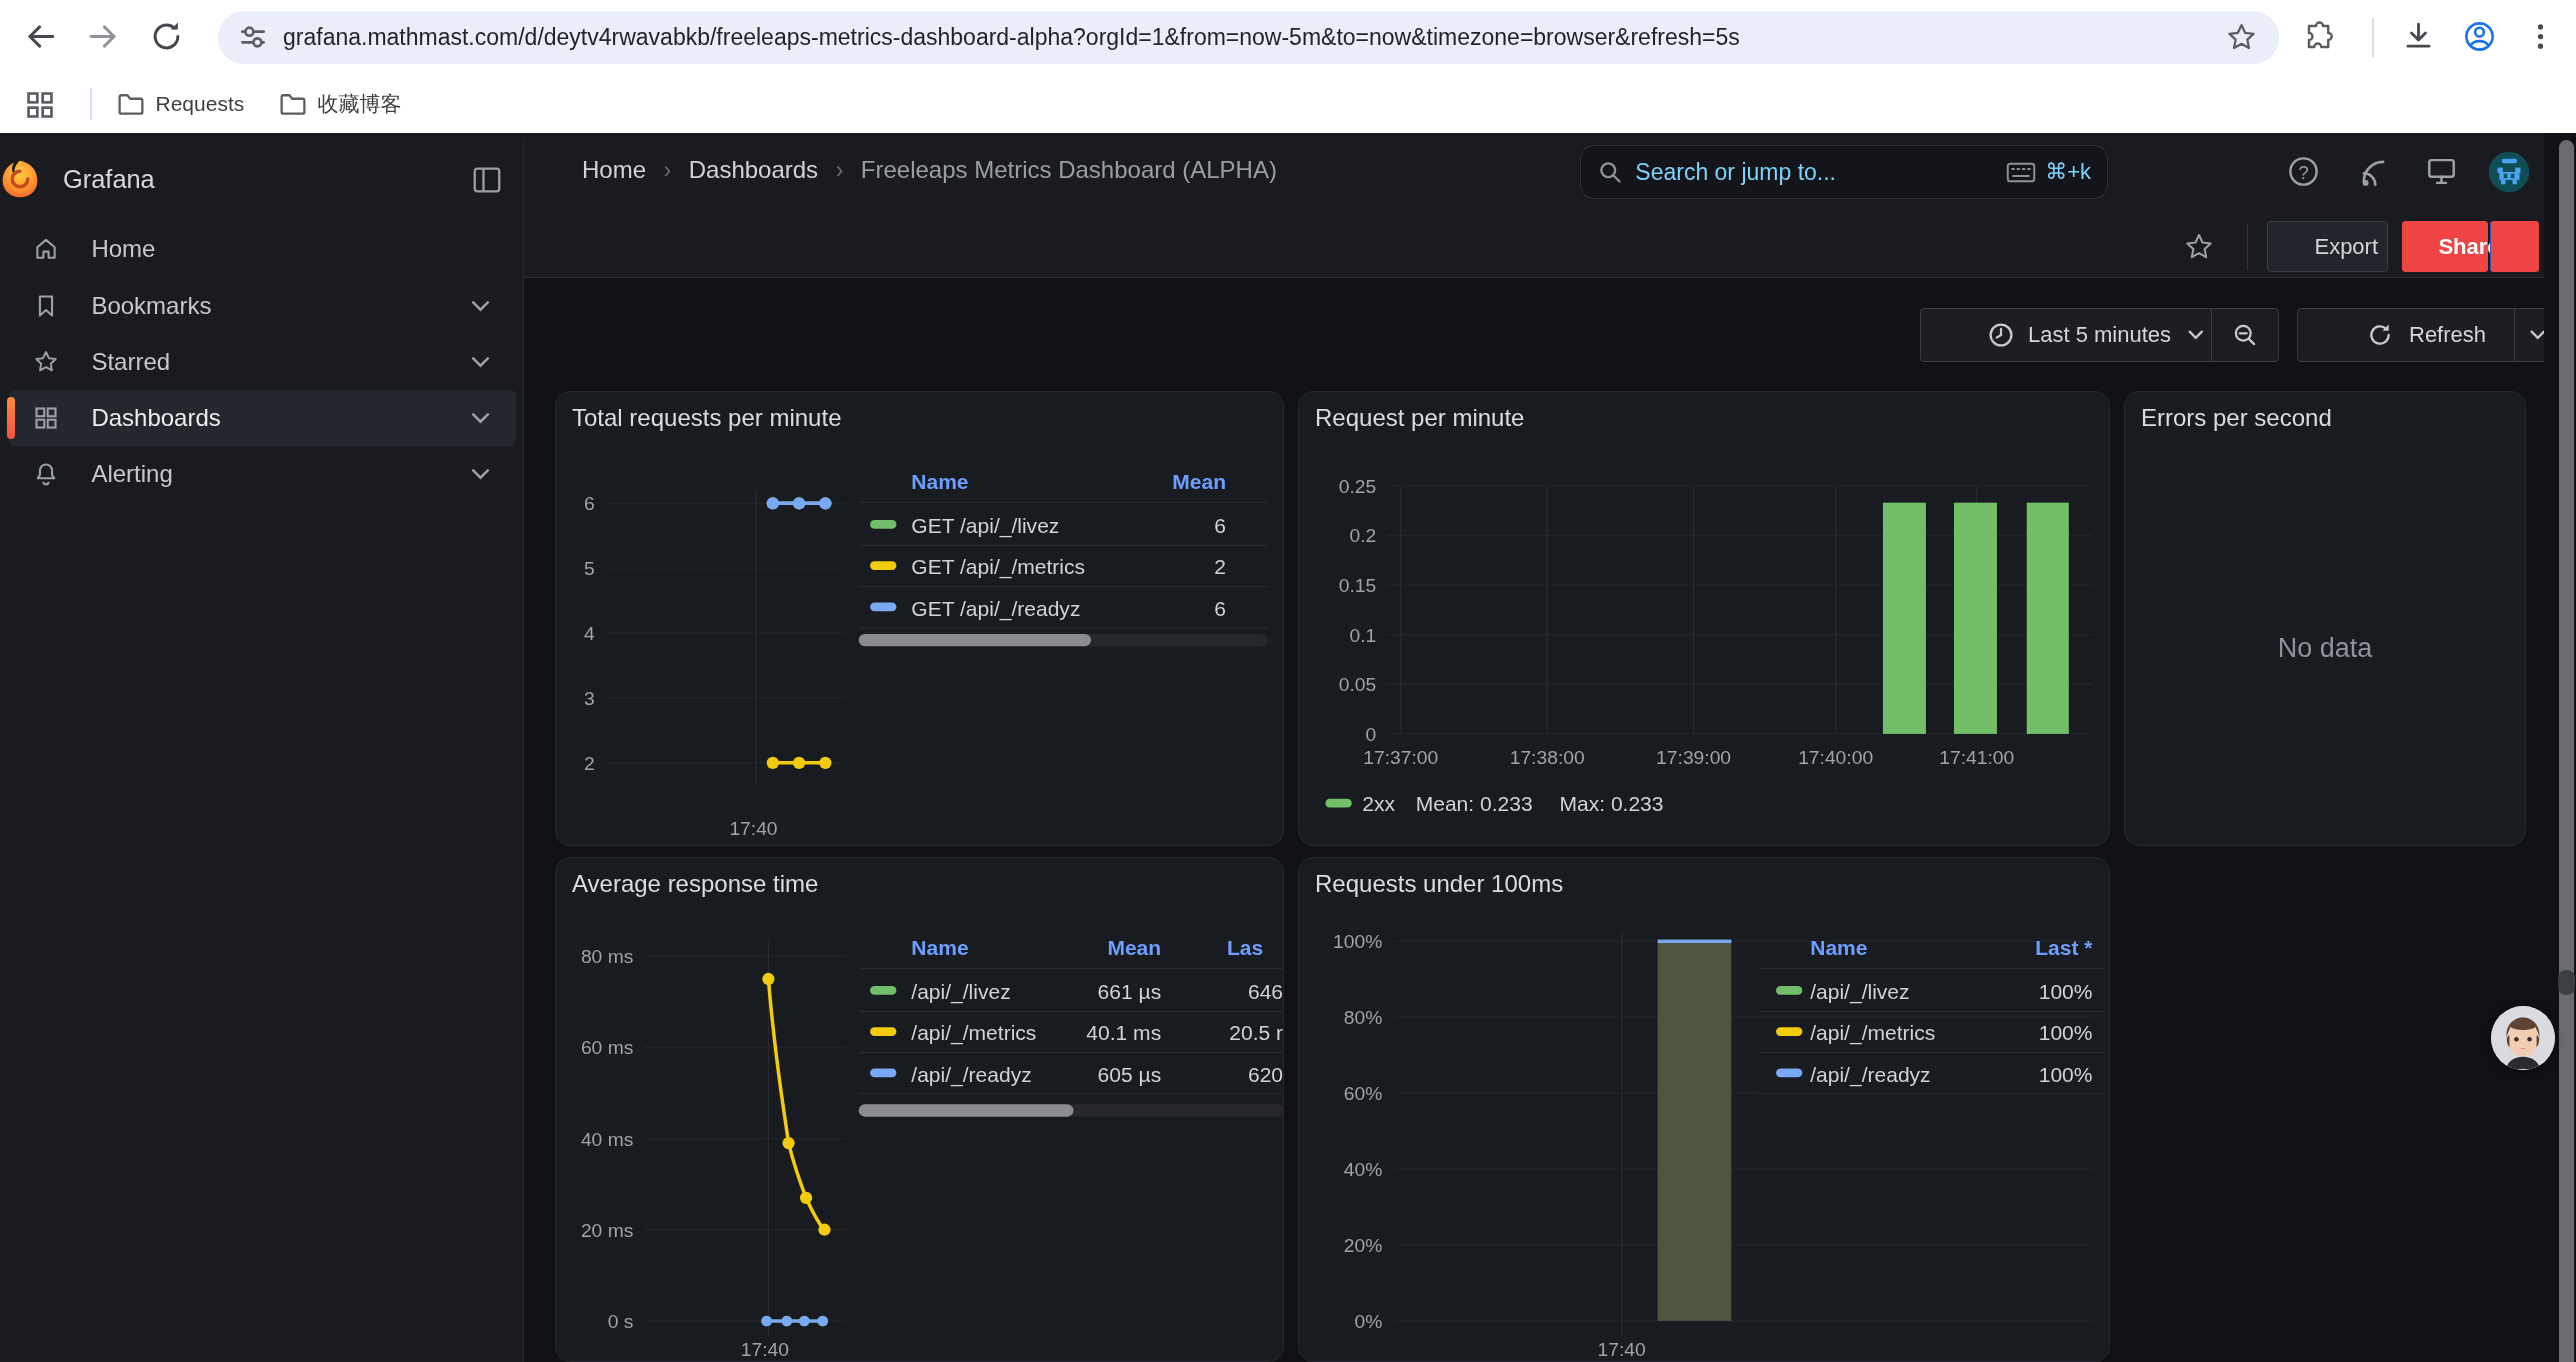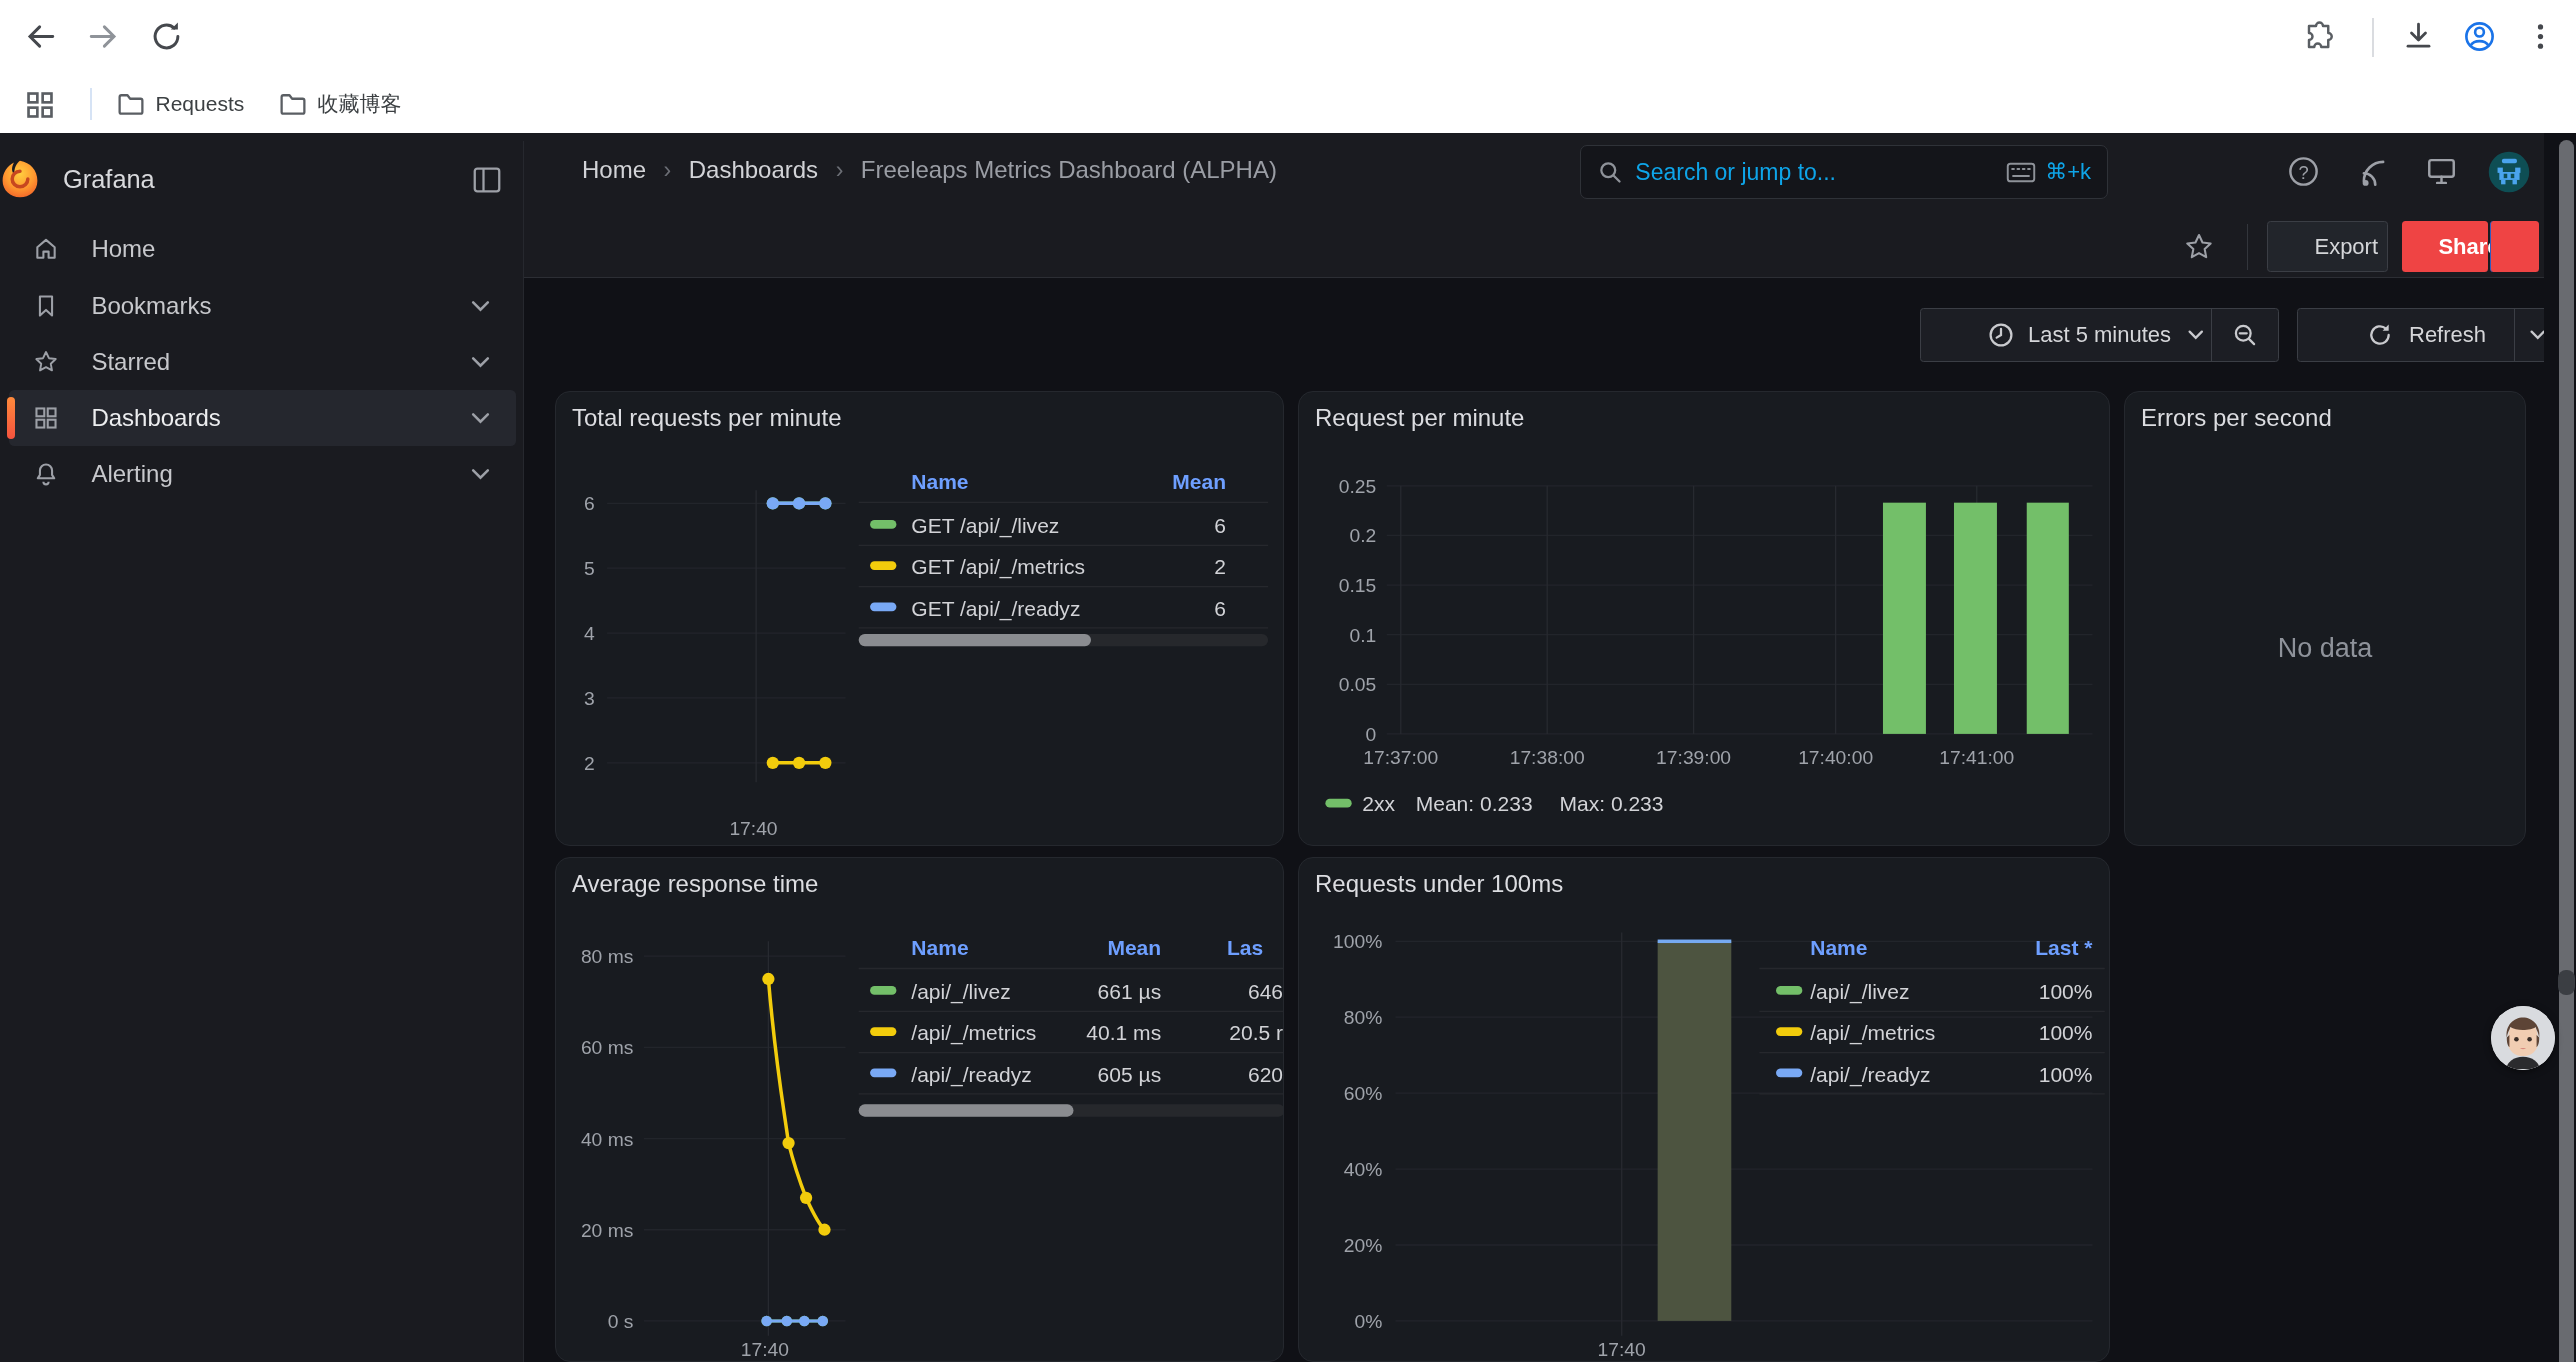--- a/index.html
+++ b/index.html
@@ -36,22 +36,22 @@
   .side-item.selected { background:#25272e; color:#ecedef; }
   .sel-bar { position:absolute; left:-1.8px; top:7px; width:8px; height:42px; border-radius:4.4px;
     background:linear-gradient(180deg,#ff8a3c,#f5533e); }
 
   #breadcrumb { position:absolute; left:582px; top:23px; display:flex; gap:17.5px;
     align-items:center; font-size:24px; }
   .crumb { color:#d2d3d7; } .crumb.current { color:#9a9da4; }
   .crumb-sep { color:#6b6e75; font-size:23px; }
 
   #gf-search { position:absolute; left:1580px; top:12.3px; width:528px; height:54px;
-    background:#14151a; border:0.9px solid #2f3238; border-radius:7px;
-    display:flex; align-items:center; color:#0ea5e9; }
+    background:#14151a; border:0.9px solid #2f3238; border-radius:14px;
+    display:flex; align-items:center; color:#7dd3fc; }
   #gf-search .ph { font-size:23px; margin-left:12.3px; flex:1; }
   .hdr-icon { position:absolute; top:21px; width:35px; height:35px; color:#9da0a7; }
 
   
   .gf-btn { position:absolute; display:flex; align-items:center; justify-content:center;
     background:#22252b; border:0.9px solid #3b3e45; border-radius:3.5px;
     color:#d5d6d9; font-size:22px;padding-left:48px; }
   #share-btn,#share-chev { background:#ef4444; border:none; color:#ffffff; font-weight:700; }
   #timebar-row .gf-btn { background:#1c1e24; }
 
@@ -79,20 +79,31 @@
   <svg class="tb-icon" style="left:23px" viewBox="0 0 40 40">
     <path d="M34 20 H9 M19 9 L8 20 L19 31" stroke="#45484d" stroke-width="3.4" fill="none" stroke-linecap="round"></path>
   </svg>
   <svg class="tb-icon" style="left:86px" viewBox="0 0 40 40">
     <path d="M6 20 H31 M21 9 L32 20 L21 31" stroke="#8f9399" stroke-width="3.4" fill="none" stroke-linecap="round"></path>
   </svg>
   <svg class="tb-icon" style="left:149px" viewBox="0 0 40 40">
     <path d="M33 20 a13 13 0 1 1 -4.2-9.6" stroke="#45484d" stroke-width="3.4" fill="none" stroke-linecap="round"></path>
     <path d="M33 4 v8 h-8 z" fill="#45484d"></path>
   </svg>
+  <div id="url-pill">
+    <svg style="margin-left:19px" width="32" height="32" viewBox="0 0 36 36">
+      <path d="M6 12 h24 M6 24 h24" stroke="#5a5e63" stroke-width="3" stroke-linecap="round"></path>
+      <circle cx="14" cy="12" r="4.5" fill="#e9eef9" stroke="#5a5e63" stroke-width="3"></circle>
+      <circle cx="23" cy="24" r="4.5" fill="#e9eef9" stroke="#5a5e63" stroke-width="3"></circle>
+    </svg>
+    <span id="url-text" style="margin-left:14px; flex:1">grafana.mathmast.com/d/deytv4rwavabkb/freeleaps-metrics-dashboard-alpha?orgId=1&amp;from=now-5m&amp;to=now&amp;timezone=browser&amp;refresh=5s</span>
+    <svg width="33" height="33" viewBox="0 0 40 40" style="margin-right:21px">
+      <path d="M20 5 l4.4 9.3 10.2 1.3 -7.5 7 1.9 10.1 -9 -5 -9 5 1.9 -10.1 -7.5 -7 10.2 -1.3 z" fill="none" stroke="#5a5e63" stroke-width="2.8" stroke-linejoin="round"></path>
+    </svg>
+  </div>
   <svg class="tb-icon" style="left:2302px" viewBox="0 0 40 40">
     <path d="M16 8 a4 4 0 0 1 8 0 h6 v8 a4 4 0 0 1 0 8 v8 h-8 a4 4 0 0 0 -8 0 H8 v-8 a4 4 0 0 0 0 -8 v-8 z" fill="none" stroke="#5a5e63" stroke-width="2.8" stroke-linejoin="round"></path>
   </svg>
   <div class="abs" style="left:2372px; top:17.5px; width:1.8px; height:39px; background:#dadce0"></div>
   <svg class="tb-icon" style="left:2401px" viewBox="0 0 40 40">
     <path d="M20 6 v17 M12 16 l8 8 8-8" stroke="#45484d" stroke-width="3.2" fill="none" stroke-linecap="round" stroke-linejoin="round"></path>
     <path d="M8 31 h24" stroke="#45484d" stroke-width="3.2" stroke-linecap="round"></path>
   </svg>
   <svg class="tb-icon" style="left:2462px" viewBox="0 0 40 40">
     <circle cx="20" cy="20" r="15" fill="none" stroke="#1a73e8" stroke-width="3"></circle>

